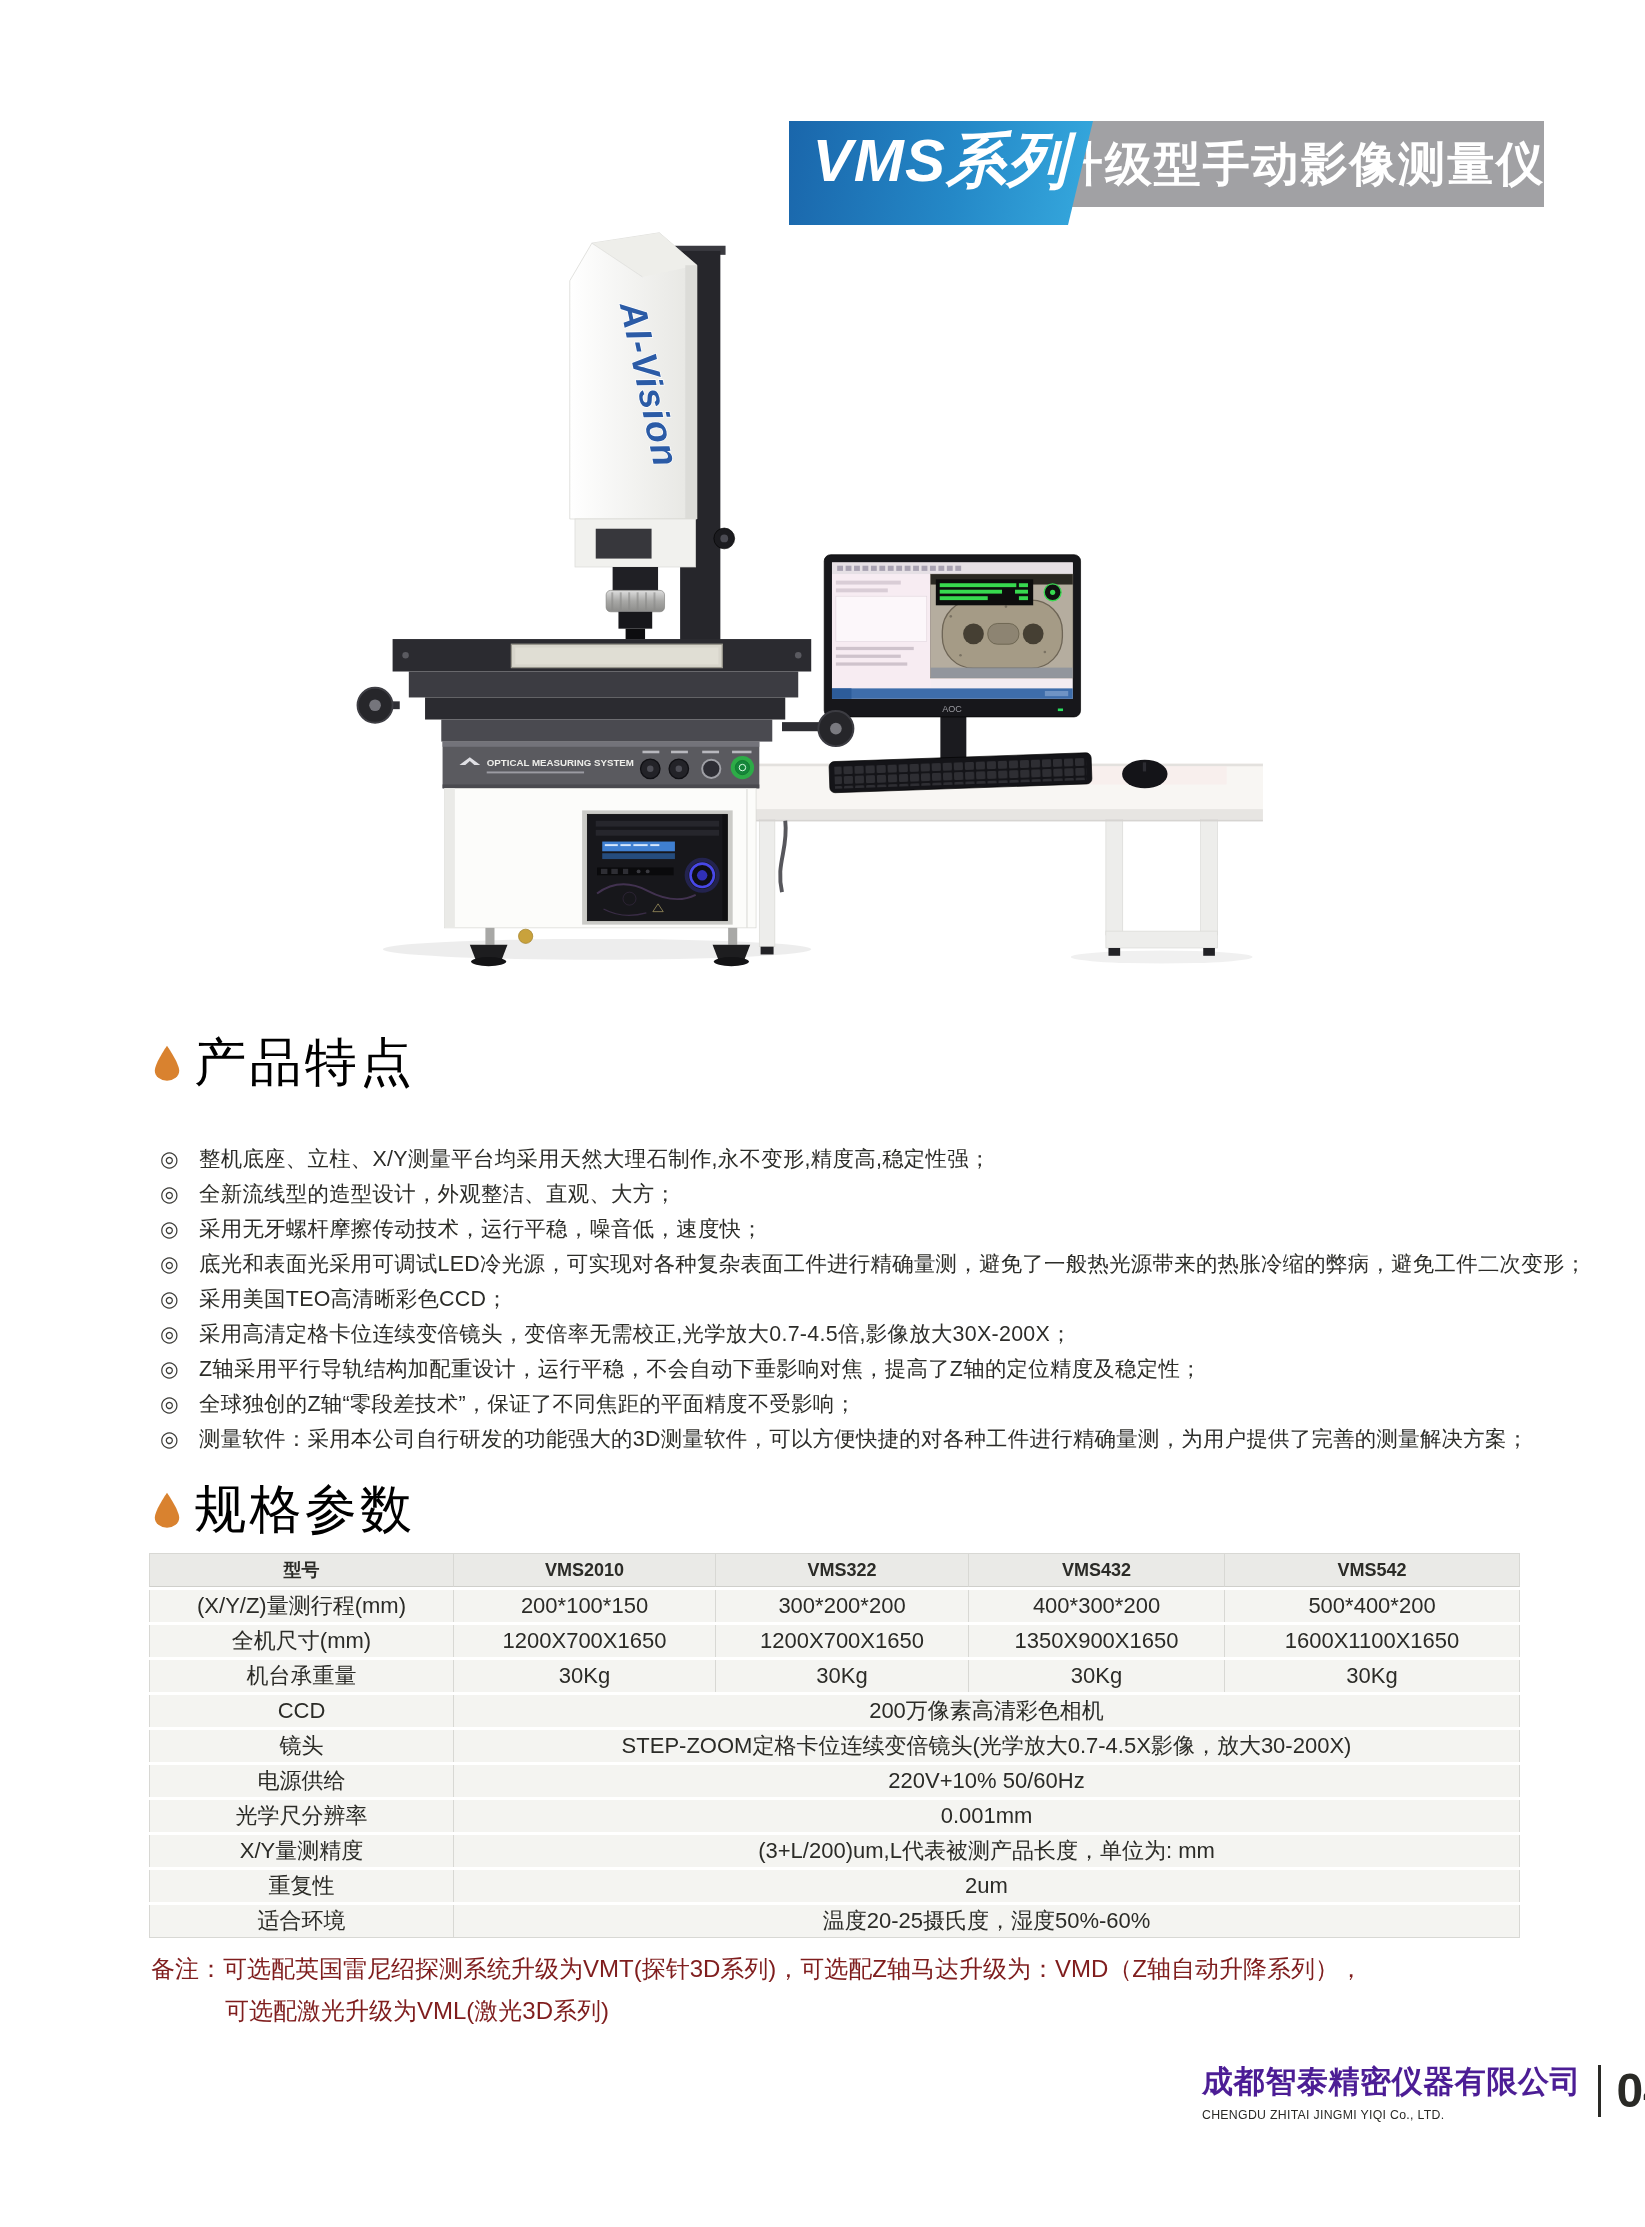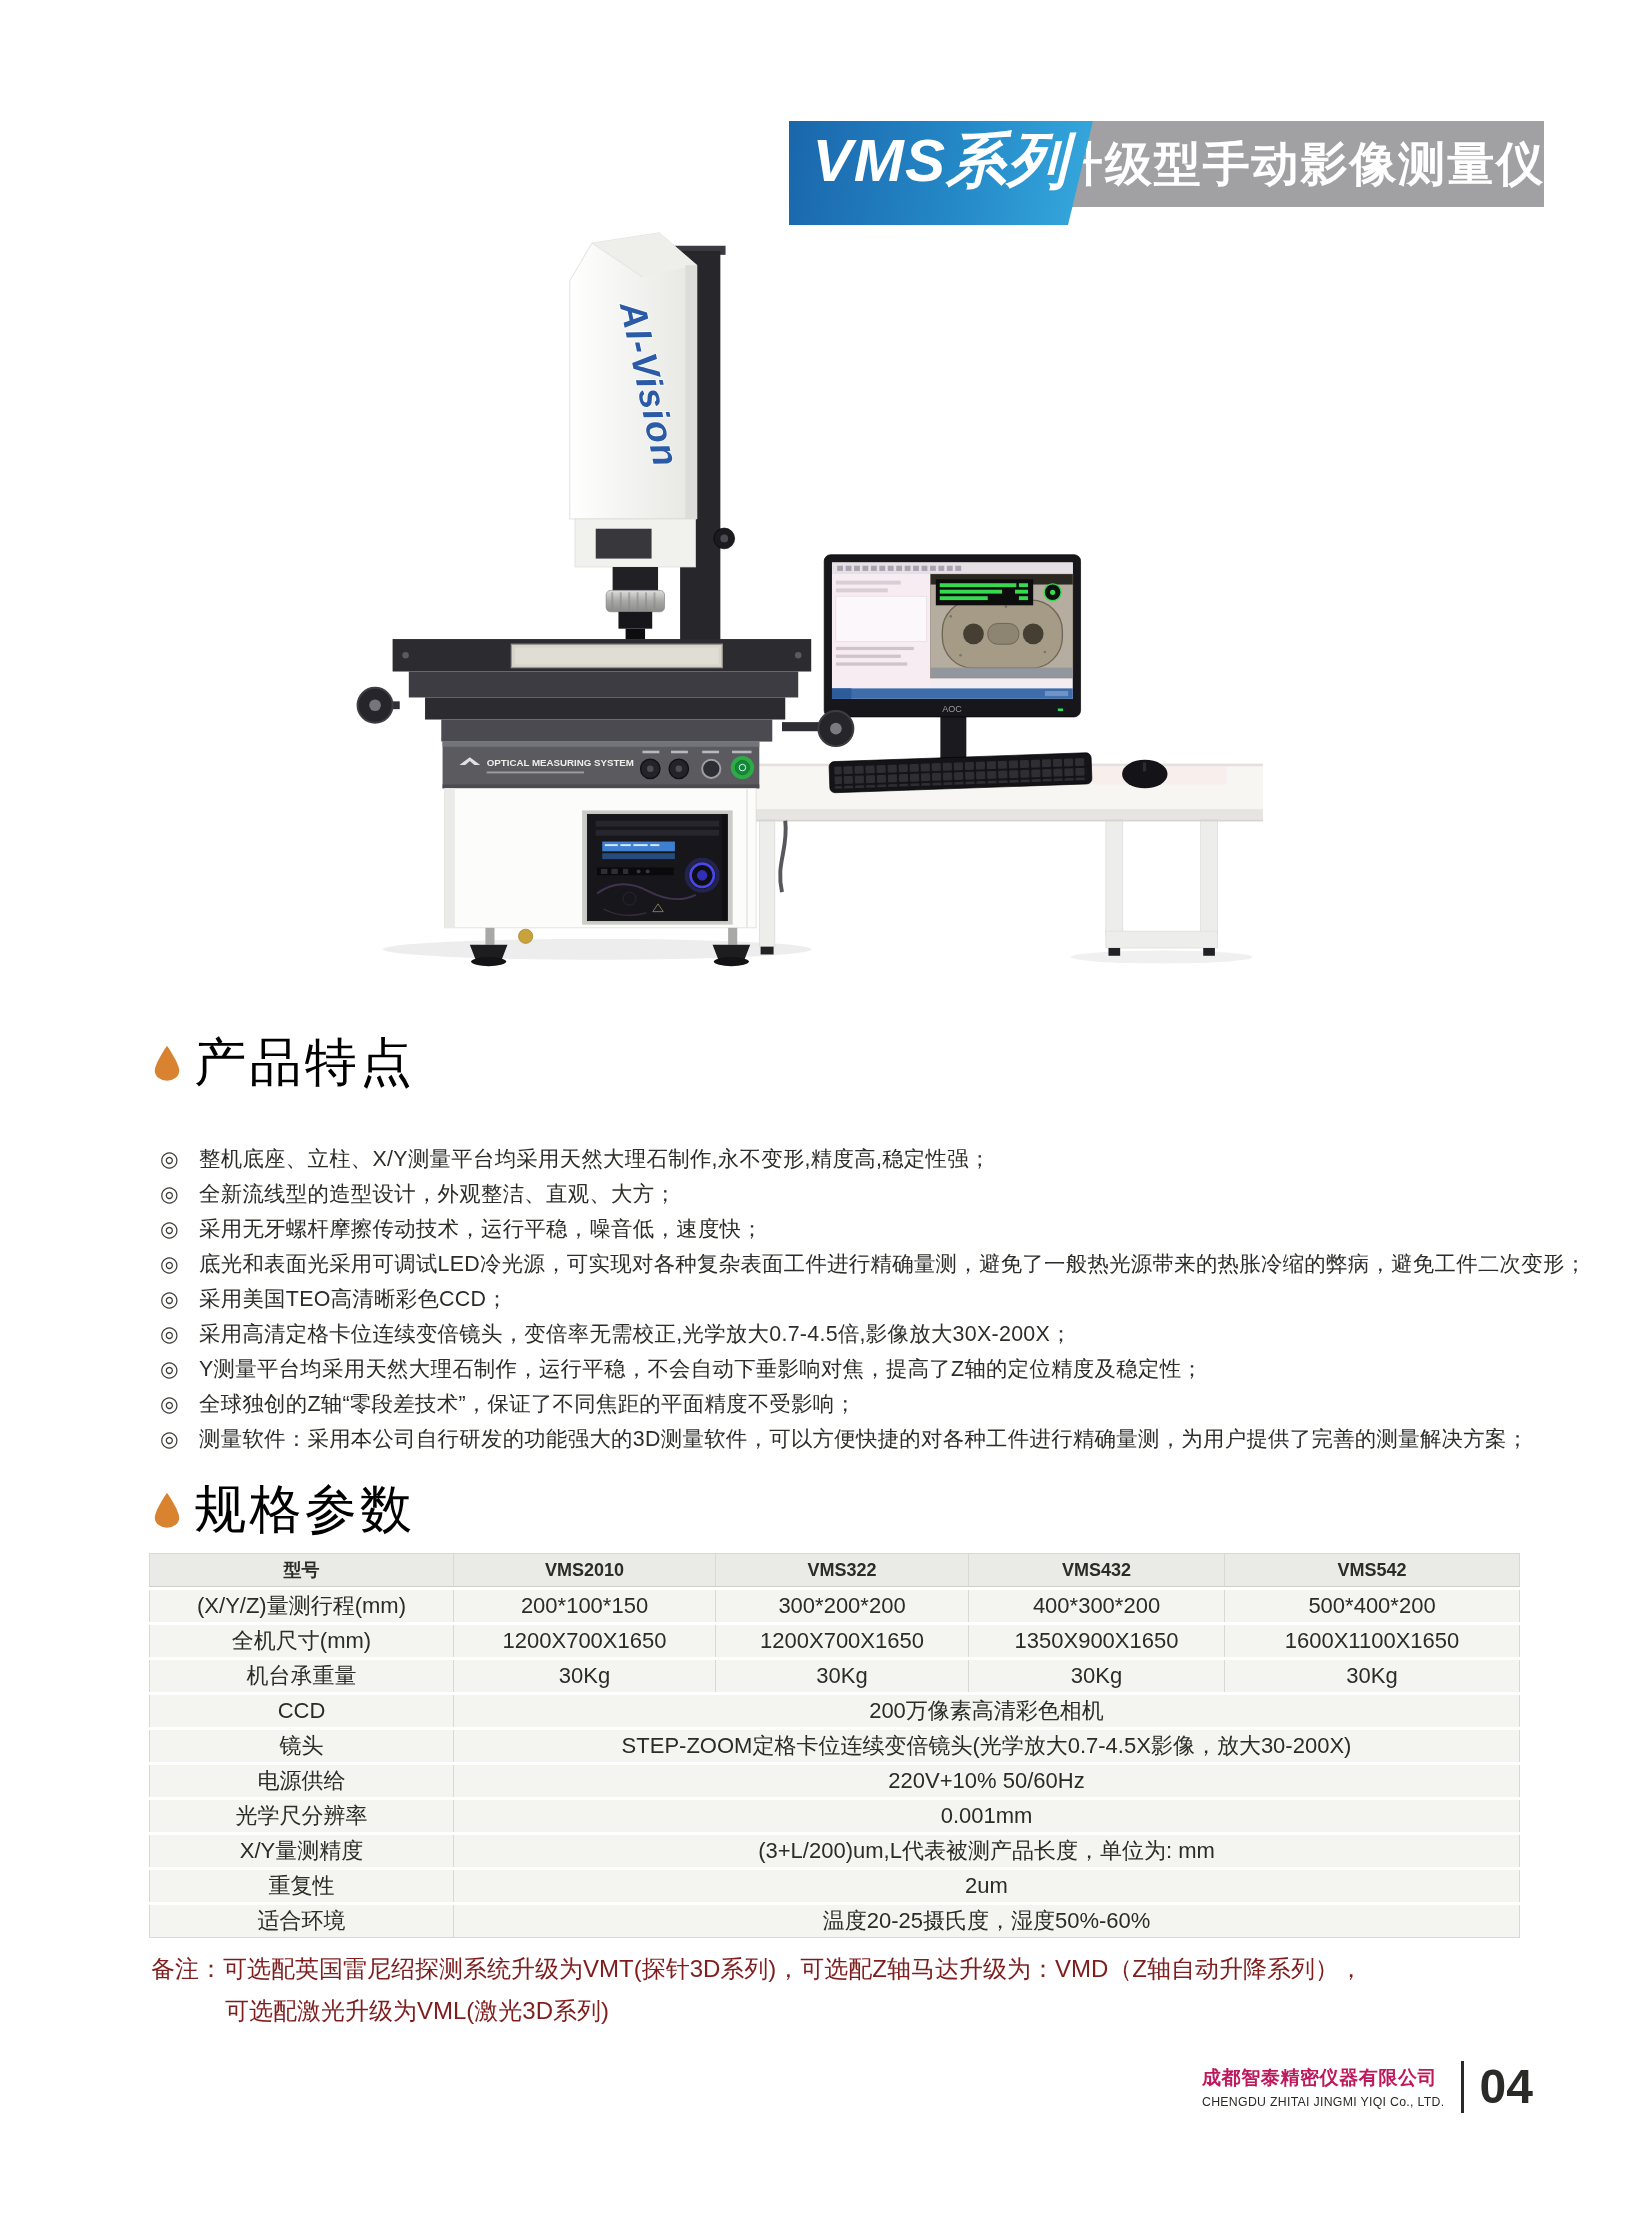--- a/index.html
+++ b/index.html
@@ -38,21 +38,21 @@
   .spec-table .first{border-left:1.3px solid #d8d8d4;}
   .spec-table .lastc{border-right:1.3px solid #d8d8d4;}
   .spec-table tr.lastrow td{border-bottom:1.3px solid #d8d8d4;}
 
   
   .notes{position:absolute;left:151px;top:1948px;font-size:24px;color:#7f1d1d;line-height:42px;}
   .notes .l2{padding-left:74px;}
 
   
   .footer{position:absolute;left:1202px;top:2061px;display:flex;align-items:center;}
-  .f-cn{font-size:19px;font-weight:bold;color:#be185d;letter-spacing:0.6px;white-space:nowrap;}
+  .f-cn{font-size:31px;font-weight:bold;color:#4c1d95;letter-spacing:0.6px;white-space:nowrap;}
   .f-en{font-size:12.3px;color:#2a2a26;margin-top:4.5px;letter-spacing:0.3px;white-space:nowrap;}
   .f-div{width:2.6px;height:52px;background:#2a2a26;margin:0 15.6px 0 17px;}
   .f-num{font-size:48px;color:#2a2a26;font-weight:600;line-height:52px;}
 
   .photo{position:absolute;left:292px;top:217px;width:993px;height:750px;}
 </style>
 </head>
 <body>
 
 <div class="page">
@@ -308,21 +308,21 @@
     <div class="feature-item">
       <span class="mk">◎</span>
       <span class="tx">采用美国TEO高清晰彩色CCD；</span>
       </div>
     <div class="feature-item">
       <span class="mk">◎</span>
       <span class="tx">采用高清定格卡位连续变倍镜头，变倍率无需校正,光学放大0.7-4.5倍,影像放大30X-200X；</span>
       </div>
     <div class="feature-item">
       <span class="mk">◎</span>
-      <span class="tx">Y测量平台均采用天然大理石制作，运行平稳，不会自动下垂影响对焦，提高了Z轴的定位精度及稳定性；</span>
+      <span class="tx">Z轴采用平行导轨结构加配重设计，运行平稳，不会自动下垂影响对焦，提高了Z轴的定位精度及稳定性；</span>
       </div>
     <div class="feature-item">
       <span class="mk">◎</span>
       <span class="tx">全球独创的Z轴“零段差技术”，保证了不同焦距的平面精度不受影响；</span>
       </div>
     <div class="feature-item">
       <span class="mk">◎</span>
       <span class="tx">测量软件：采用本公司自行研发的功能强大的3D测量软件，可以方便快捷的对各种工件进行精确量测，为用户提供了完善的测量解决方案；</span>
       </div>
   </div>

